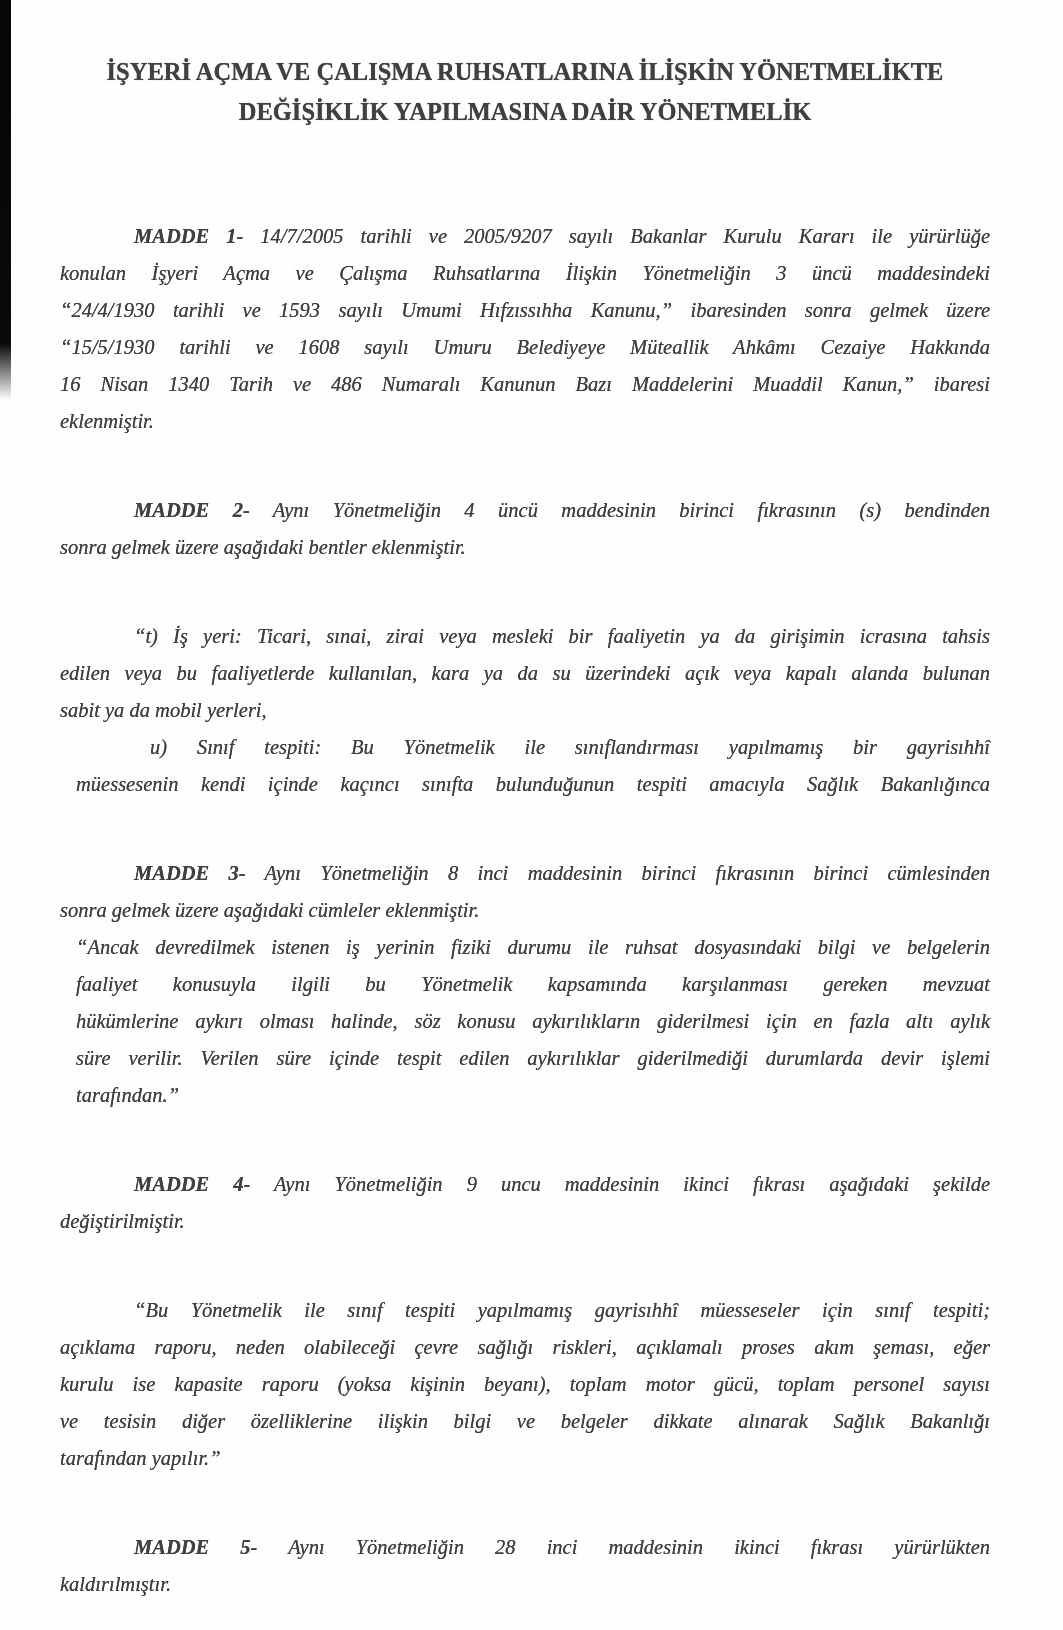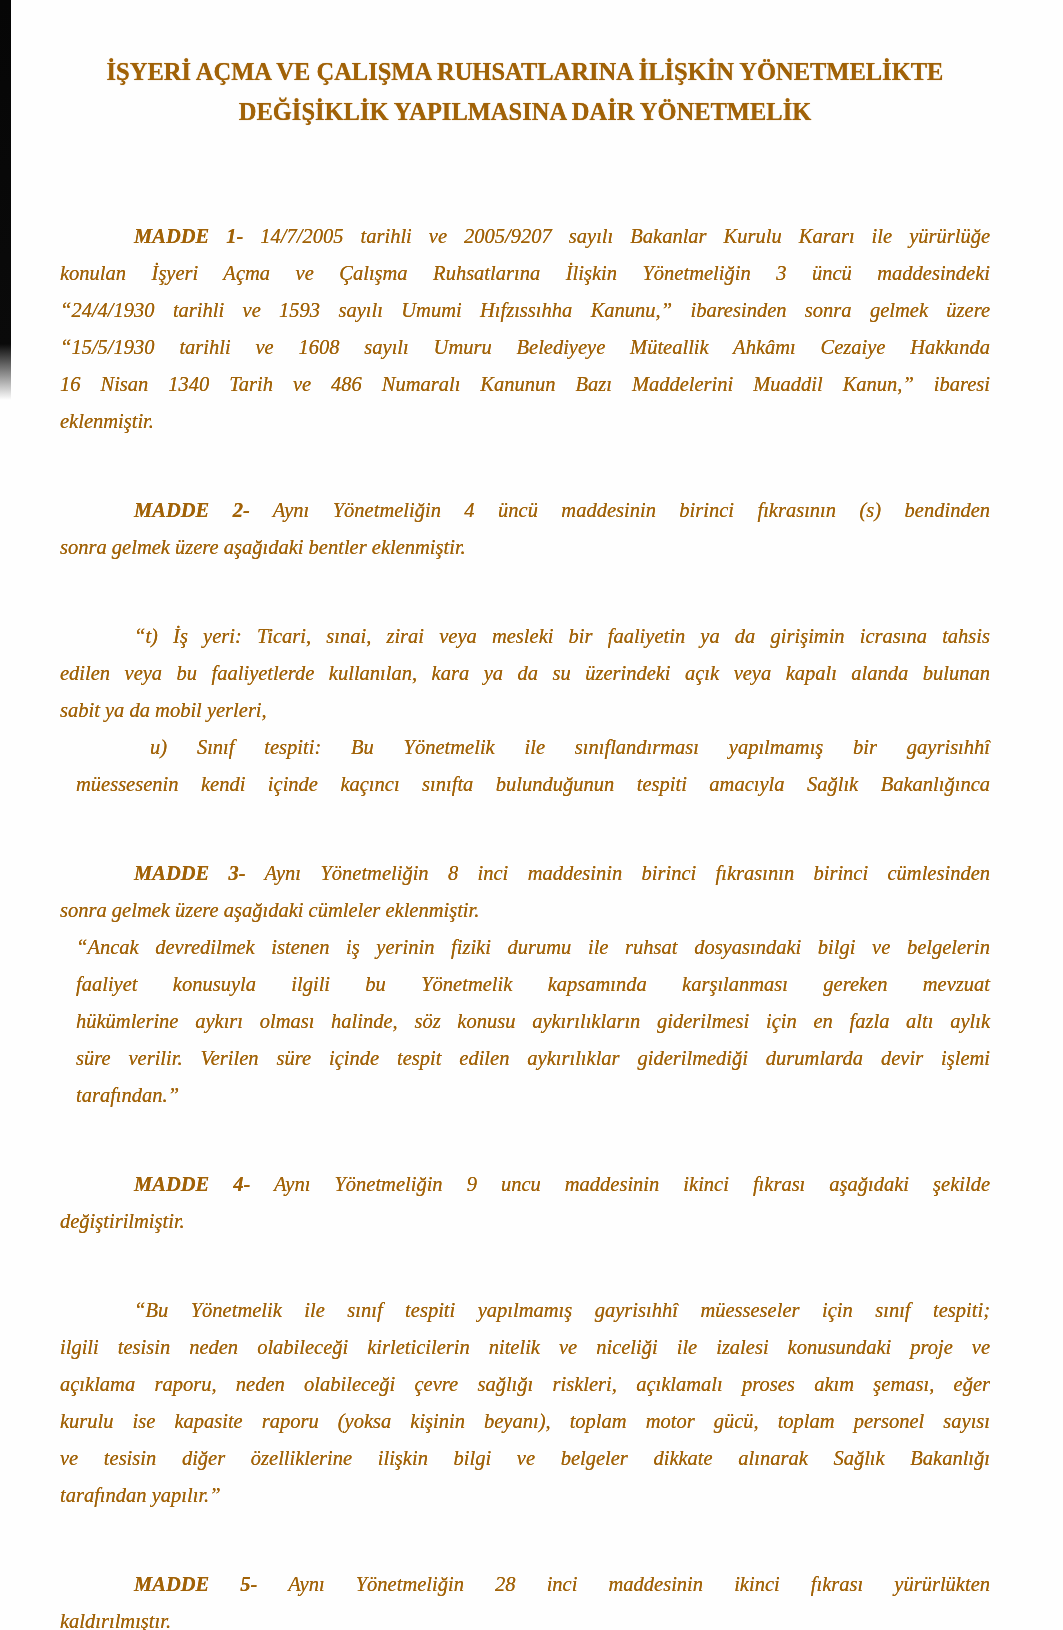--- a/index.html
+++ b/index.html
@@ -2,21 +2,21 @@
 <html lang="tr"><head>
 <meta charset="utf-8">
 <style>
   * { margin: 0; padding: 0; box-sizing: border-box; }
   html, body { background: #ffffff; }
   .page {
     position: relative;
     width: 1063px;
     height: 1630px;
     background: #fefefe;
-    color: #a16207;
+    color: #404040;
     font-family: "Liberation Serif", "DejaVu Serif", serif;
     overflow: hidden;
   }
   
   .scan-edge {
     position: absolute;
     left: 0; top: 0;
     width: 11px; height: 400px;
     background: linear-gradient(to bottom, #060606 0%, #0a0a0a 86%, rgba(10,10,10,0) 100%);
   }
@@ -91,21 +91,20 @@
         <div class="line"><span>hükümlerine aykırı olması halinde, söz konusu aykırılıkların giderilmesi için en fazla altı aylık</span></div>
         <div class="line"><span>süre verilir. Verilen süre içinde tespit edilen aykırılıklar giderilmediği durumlarda devir işlemi</span></div>
         <div class="line last"><span>tarafından.”</span></div>
       </div>
       <div class="para gap-line">
         <div class="line indent"><strong>MADDE 4-</strong><span> Aynı Yönetmeliğin 9 uncu maddesinin ikinci fıkrası aşağıdaki şekilde</span></div>
         <div class="line last"><span>değiştirilmiştir.</span></div>
       </div>
       <div class="para gap-line">
         <div class="line indent"><span>“Bu Yönetmelik ile sınıf tespiti yapılmamış gayrisıhhî müesseseler için sınıf tespiti;</span></div>
-        <div class="line"><span>ilgili tesisin neden olabileceği kirleticilerin nitelik ve niceliği ile izalesi konusundaki proje ve</span></div>
         <div class="line"><span>açıklama raporu, neden olabileceği çevre sağlığı riskleri, açıklamalı proses akım şeması, eğer</span></div>
         <div class="line"><span>kurulu ise kapasite raporu (yoksa kişinin beyanı), toplam motor gücü, toplam personel sayısı</span></div>
         <div class="line"><span>ve tesisin diğer özelliklerine ilişkin bilgi ve belgeler dikkate alınarak Sağlık Bakanlığı</span></div>
         <div class="line last"><span>tarafından yapılır.”</span></div>
       </div>
       <div class="para gap-line">
         <div class="line indent"><strong>MADDE 5-</strong><span> Aynı Yönetmeliğin 28 inci maddesinin ikinci fıkrası yürürlükten</span></div>
         <div class="line last"><span>kaldırılmıştır.</span></div>
       </div>
     </main>

